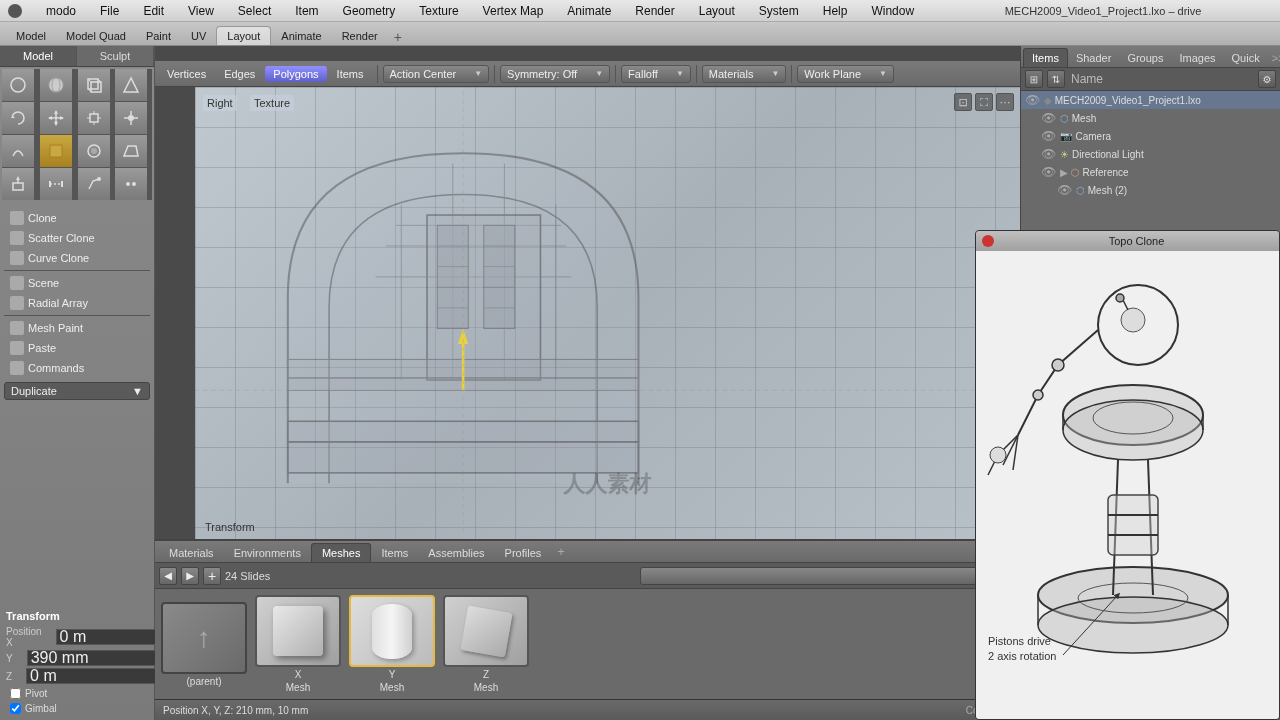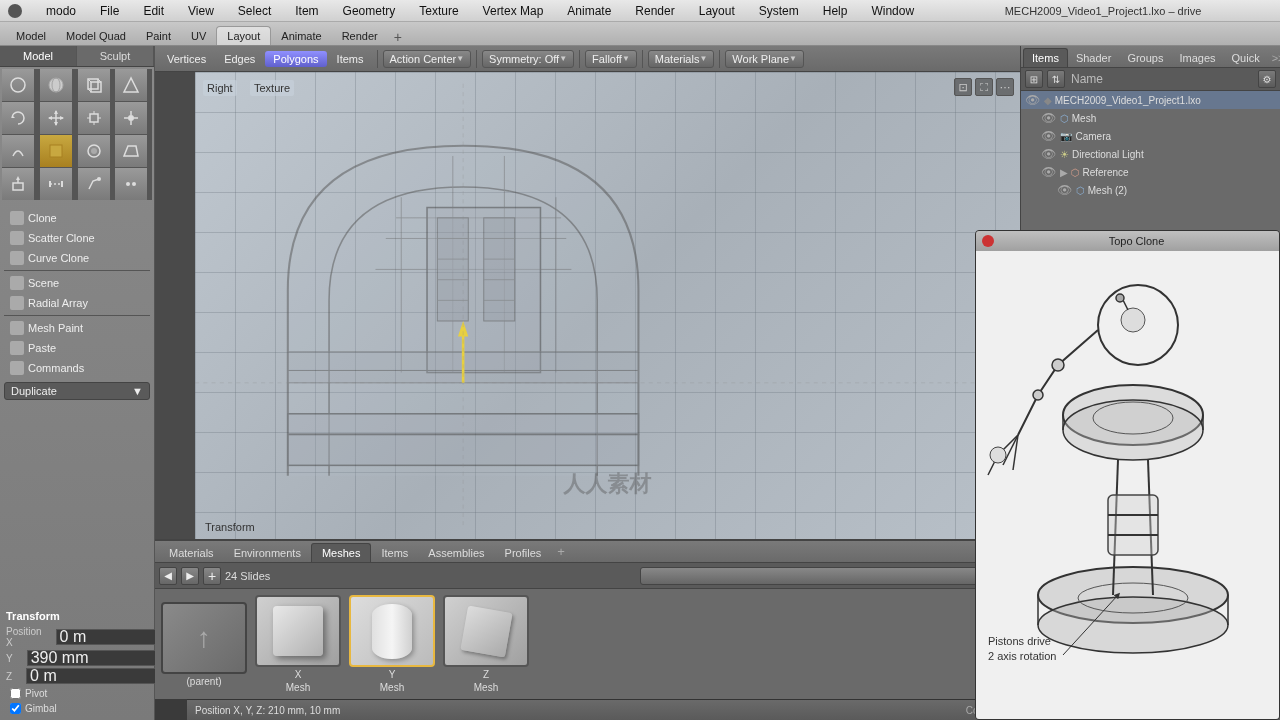--- a/index.html
+++ b/index.html
@@ -161,40 +161,41 @@
     
     #viewport-toolbar {
       height: 26px;
       background: linear-gradient(to bottom, #7a7a7a, #6a6a6a);
       display: flex;
       align-items: center;
       padding: 0 4px;
       gap: 2px;
       border-bottom: 1px solid #444;
       flex-shrink: 0;
+      margin-top: 15px;
     }
     .vp-btn {
       padding: 2px 8px;
       font-size: 11px;
       color: #eee;
       cursor: pointer;
       background: transparent;
       border: none;
       border-radius: 3px;
     }
     .vp-btn.active { background: linear-gradient(to bottom, #9090ff, #6060cc); color: #fff; }
     .vp-separator { width: 1px; height: 18px; background: #555; margin: 0 3px; }
     .vp-dropdown {
       background: linear-gradient(to bottom, #888, #666);
       border: 1px solid #555;
       border-radius: 3px;
       padding: 2px 6px;
       color: #eee;
       font-size: 11px;
-      display: flex; align-items: center; gap: 0;
+      display: flex; align-items: center; gap: 18px;
       cursor: pointer;
     }
     .dropdown-arrow { font-size: 8px; color: #ccc; }
 
     
     #viewport-canvas {
       flex: 1;
       position: relative;
       overflow: hidden;
       background: #b0b8c0;
@@ -456,21 +457,20 @@
 
     
     #app-status {
       height: 20px;
       background: linear-gradient(to bottom, #6a6a6a, #5a5a5a);
       display: flex;
       align-items: center;
       padding: 10px 8px;
       border-top: 1px solid #333;
       flex-shrink: 0;
-      margin-left: 32px;
     }
     #app-status-text { color: #ddd; font-size: 10px; flex: 1; }
     #app-status-right { color: #aaa; font-size: 10px; }
 
     
     .sketch-svg {
       position: absolute;
       top: 0; left: 0;
       width: 100%; height: 100%;
     }

